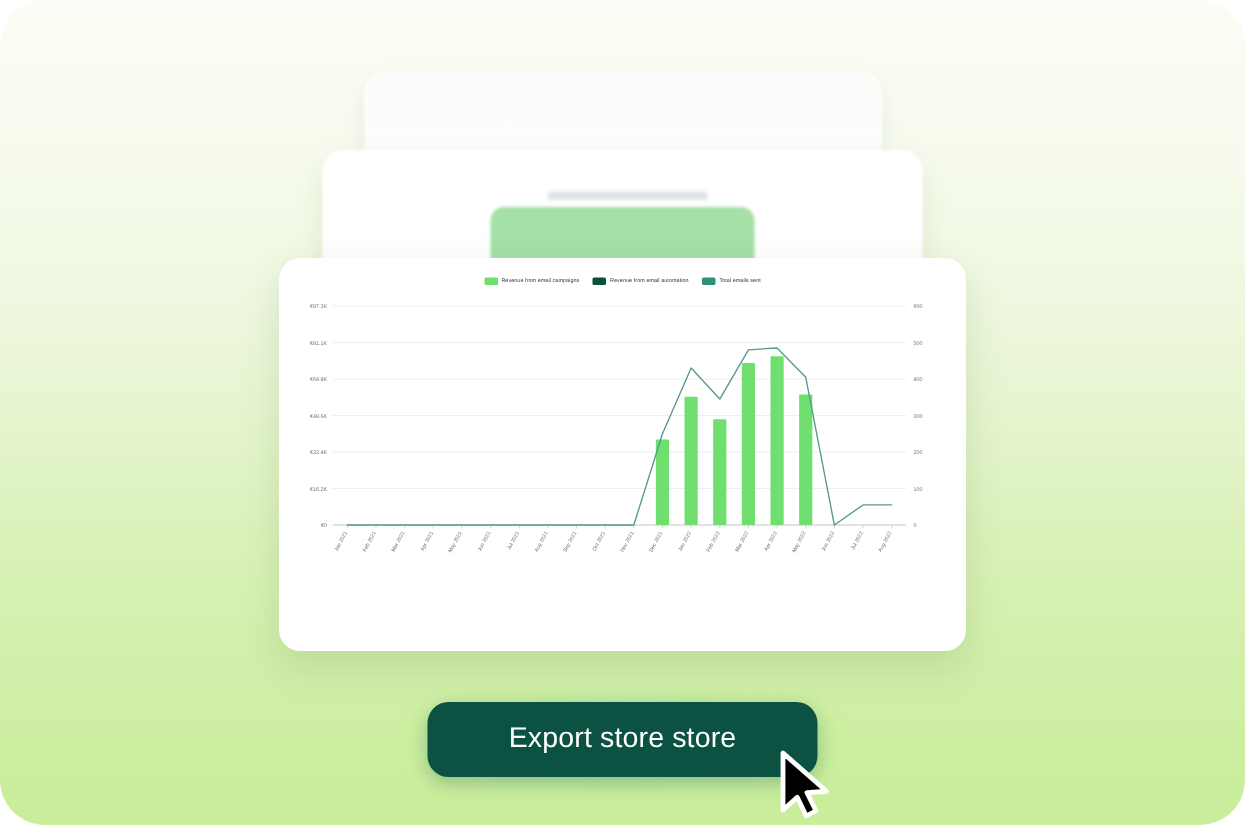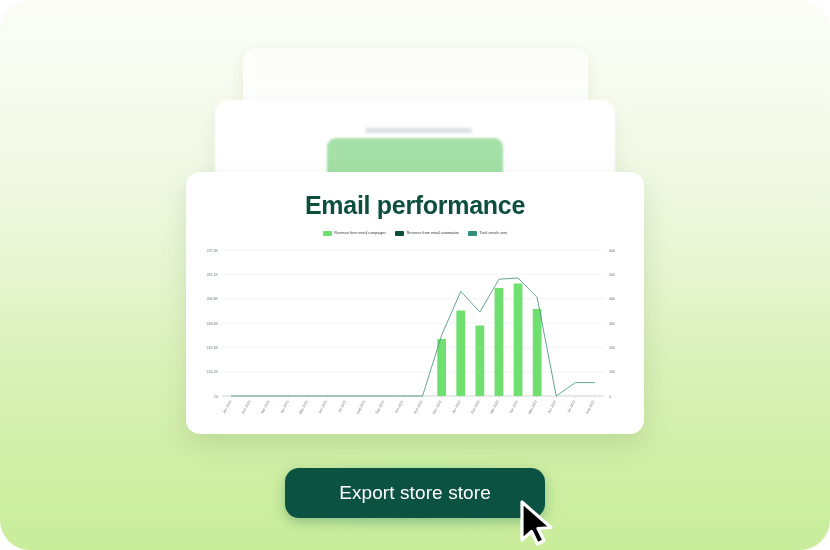--- a/index.html
+++ b/index.html
@@ -195,21 +195,20 @@
 
 <div id="scene">
 
   <div id="card-back" class="bg-card"></div>
   <div id="card-mid" class="bg-card"></div>
   <div id="card-mid-line"></div>
   <div id="card-mid-block"></div>
 
   <div id="chart-card">
 
-    <div id="chart-title">Email performance</div>
 
     <div id="legend">
         <div class="legend-item">
           <span class="legend-swatch" style="background: rgb(111, 224, 111);"></span>
           <span class="legend-label">Revenue from email campaigns</span>
         </div>
         <div class="legend-item">
           <span class="legend-swatch" style="background: rgb(13, 79, 60);"></span>
           <span class="legend-label">Revenue from email automation</span>
         </div>

